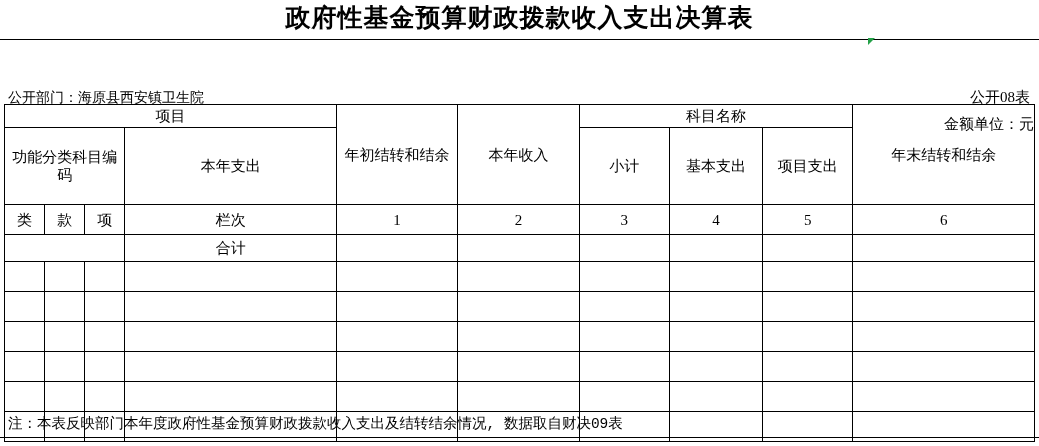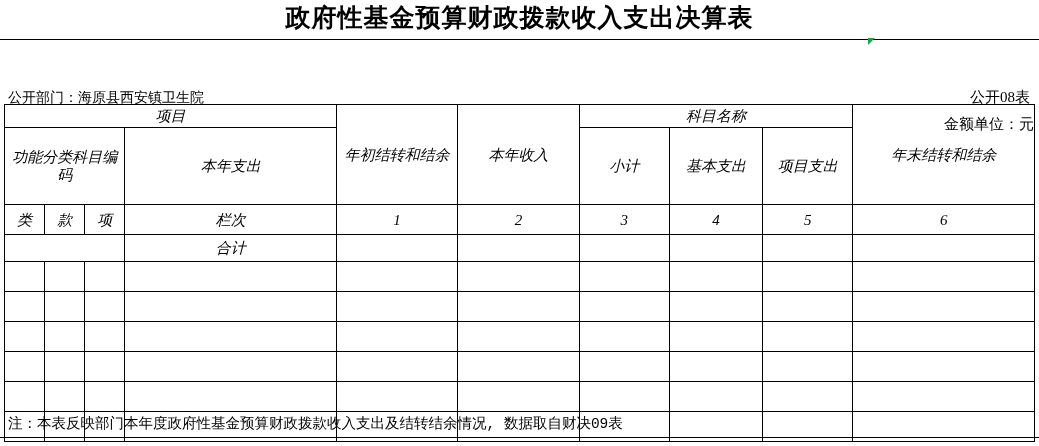--- a/index.html
+++ b/index.html
@@ -69,21 +69,20 @@
   }
   table.main {
     position: absolute;
     left: 4px;
     top: 104px;
     border-collapse: collapse;
     table-layout: fixed;
     width: 1031px;
     font-family: "Liberation Serif", "DejaVu Serif", serif;
     font-size: 15px;
-    font-style: italic;
   }
   table.main td {
     border: 1px solid #000000;
     text-align: center;
     vertical-align: middle;
     padding: 1px 2px;
     line-height: 18px;
   }
   td.tall { height: 30px; }
   td.row-blank { height: 27px; }

